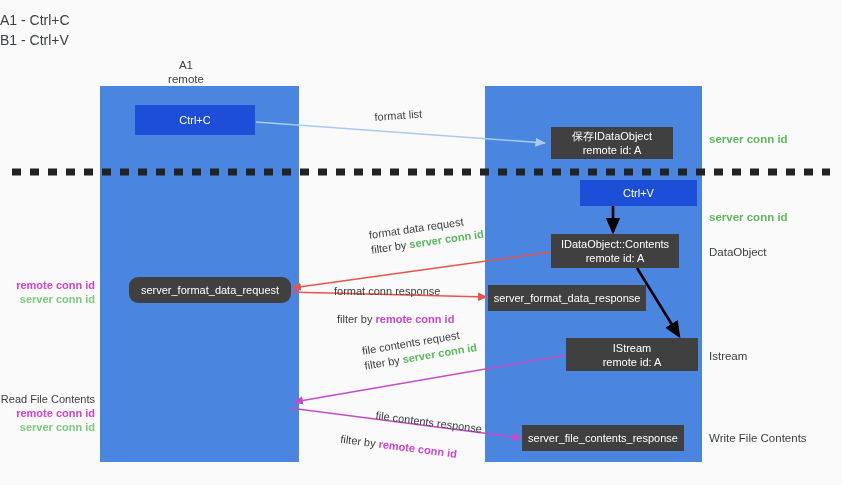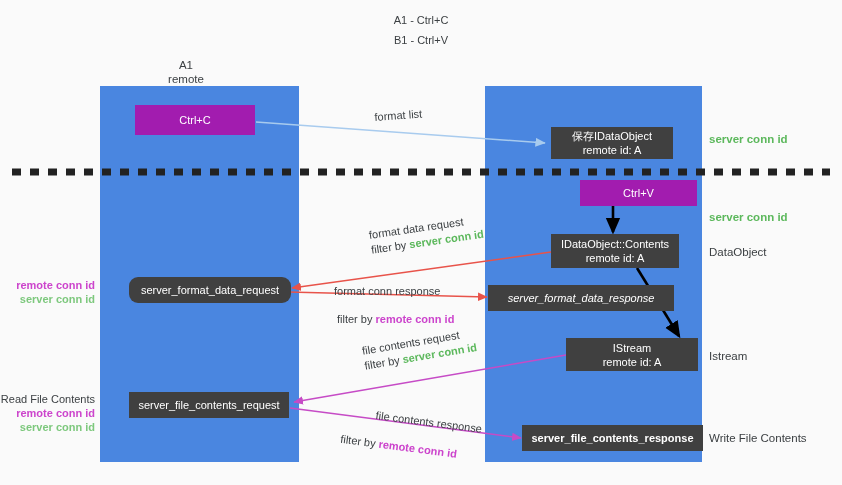--- a/index.html
+++ b/index.html
@@ -17,22 +17,22 @@
   }
   #diagram {
     position: absolute;
     inset: 0;
   }
   .abs { position: absolute; }
 
   
   .title {
     left: 0; right: 0; top: 10px;
-    text-align: center;
-    font-size: 11px;
+    text-align: left;
+    font-size: 14px;
     line-height: 20px;
     color: #3c4043;
     white-space: pre-line;
   }
 
   
   .col-head {
     font-size: 11.5px;
     line-height: 14px;
     text-align: center;
@@ -52,21 +52,21 @@
     flex-direction: column;
     align-items: center;
     justify-content: center;
     color: #ffffff;
     font-size: 11px;
     line-height: 14px;
     text-align: center;
     white-space: pre-line;
     padding: 2px 4px;
   }
-  .node.green { background: #a21caf; }
+  .node.green { background: #1d4ed8; }
   .node.orange { background: #fbb košt; }
   .node.orange { background: #fbb košt; }
   .node.orange { background: #404040; }
 
   
   .edge-label {
     font-size: 11px;
     line-height: 15px;
     color: #3c4043;
     white-space: nowrap;
@@ -159,25 +159,24 @@
   <div class="abs node green" style="left:555px; top:180px; width:117px; height:26px;margin-left:25px;">Ctrl+V</div>
 
   <div class="abs node orange" style="left:551px; top:234px; width:128px; height:34px;">IDataObject::Contents
 remote id: A</div>
 
   <div class="abs node orange" style="left:566px; top:338px; width:132px; height:33px;">IStream
 remote id: A</div>
 
   <div class="abs node orange" style="left:129px; top:277px; width:162px; height:26px;border-radius:9px;">server_format_data_request</div>
 
-  <div class="abs node orange" style="left:488px; top:285px; width:186px; height:26px;font-style:italic;">server_format_data_response</div>
-
-  <div class="abs node orange" style="left:129px; top:392px; width:160px; height:26px;">server_file_contents_request</div>
-
-  <div class="abs node orange" style="left:522px; top:425px; width:181px; height:26px;font-weight:bold;">server_file_contents_response</div>
+  <div class="abs node orange" style="left:488px; top:285px; width:158px; height:26px;">server_format_data_response</div>
+
+
+  <div class="abs node orange" style="left:522px; top:425px; width:162px; height:26px;">server_file_contents_response</div>
 
   <div class="abs edge-label" style="left:374px; top:110px; transform:rotate(-4.2deg); transform-origin:left top;">format list</div>
 
   <div class="abs" style="left:368px; top:228px; transform:rotate(-8.2deg); transform-origin:left top;">
     <div class="edge-label">format data request</div>
     <div class="edge-label"><span>filter by </span><span class="hl-server">server conn id</span></div>
   </div>
 
   <div class="abs" style="left:334px; top:284px;">
     <div class="edge-label">format conn response</div>

